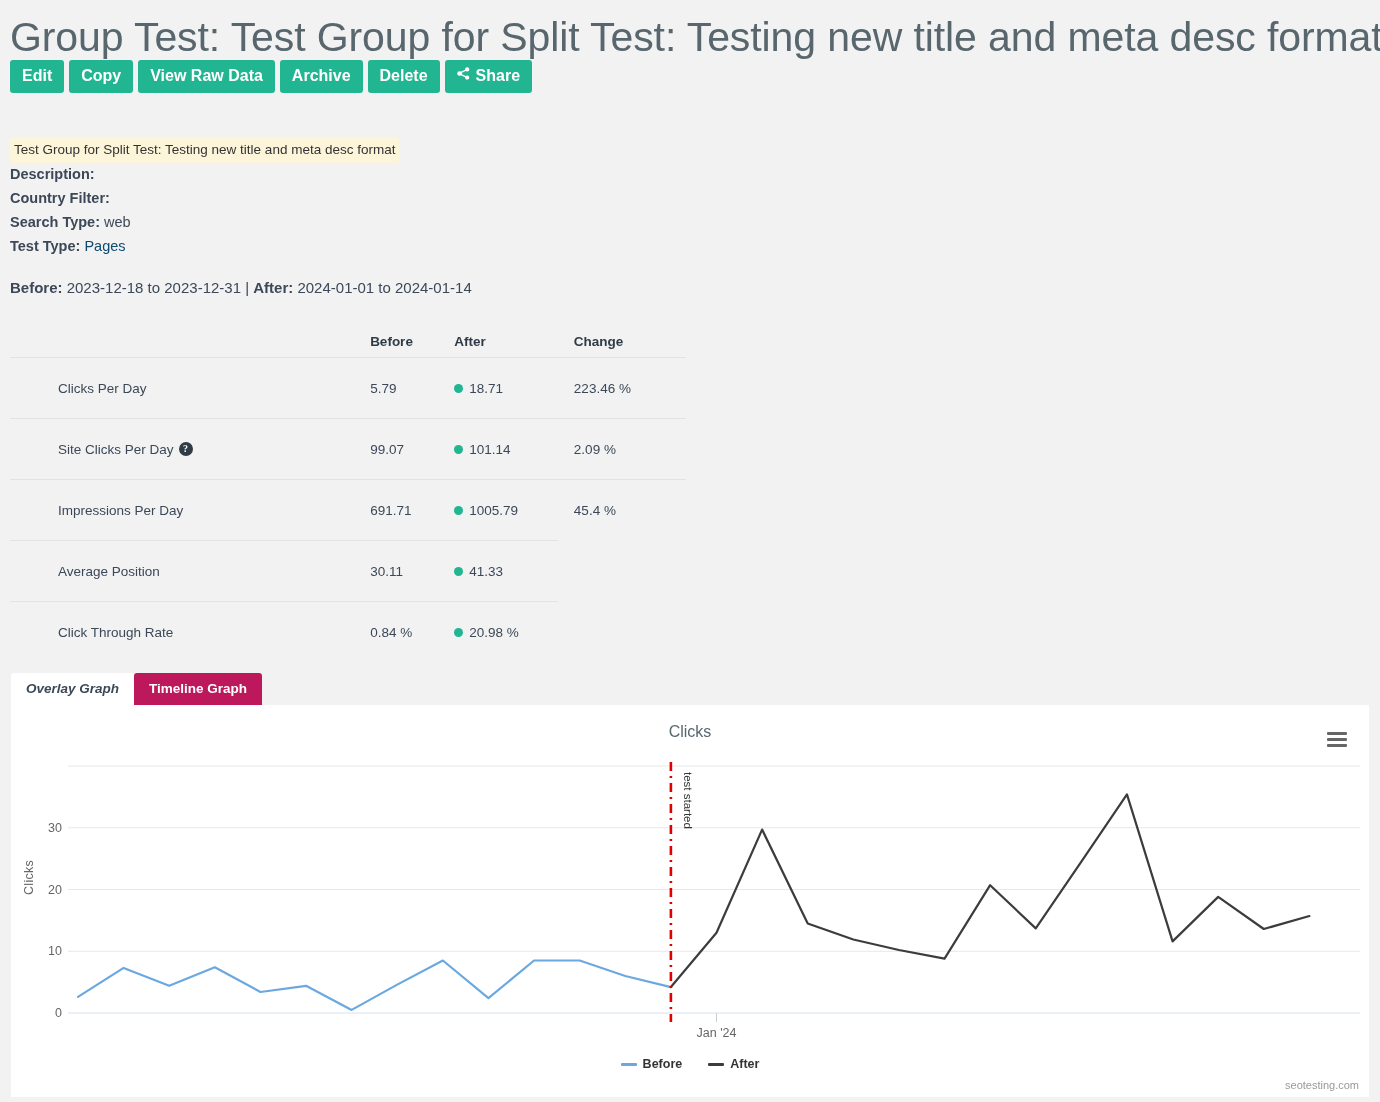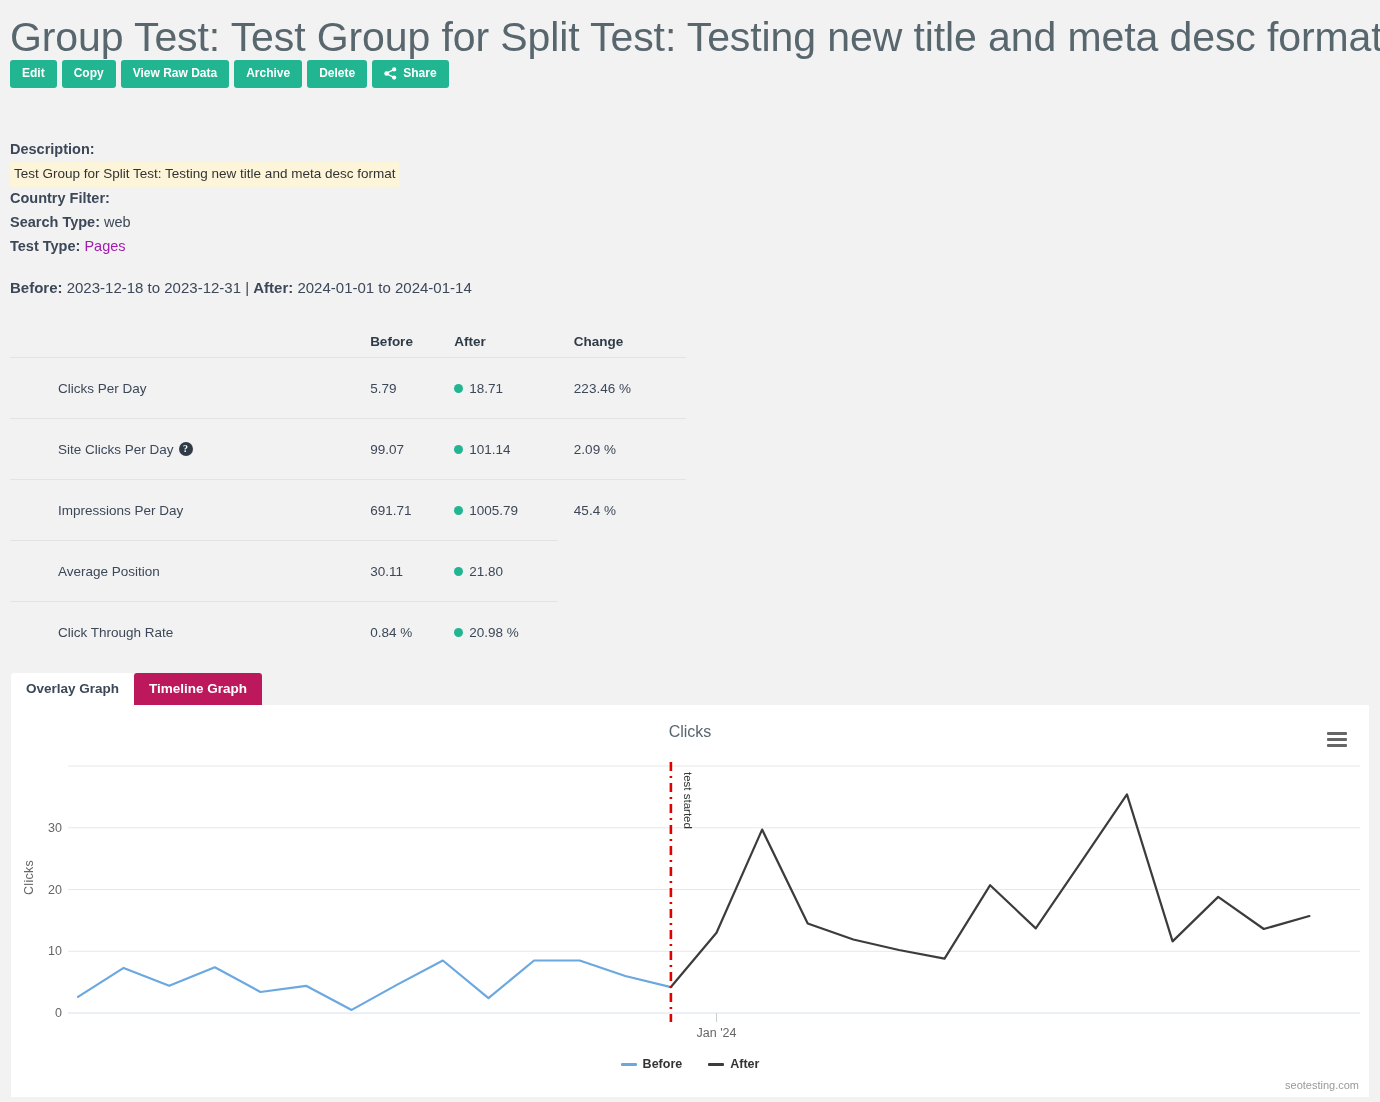--- a/index.html
+++ b/index.html
@@ -15,34 +15,34 @@
 
   
   .title {
     position: absolute; left: 10px; top: 14px;
     font-size: 41px; font-weight: 400; color: #58666e;
     letter-spacing: -0.1px; white-space: nowrap;
   }
   .btnbar { position: absolute; left: 10px; top: 60px; display: flex; gap: 5px; }
   .btn {
     background: #22b592; color: #fff;
-    font-size: 12px; font-weight: bold;
+    font-size: 16px; font-weight: bold;
     padding: 7px 12px 8px 12px;
     border: none; border-radius: 3px;
     line-height: 1.1; cursor: pointer;
-    display: flex; align-items: flex-end; gap: 6px;
+    display: flex; align-items: flex-start; gap: 6px;
     font-family: "Liberation Sans", sans-serif;
   }
   .share-icon { display: inline-block; width: 13px; height: 13px; }
 
   
   .meta { position: absolute; left: 10px; top: 138px; font-size: 14.5px; line-height: 1.65; }
   .meta b { color: #3c4858; font-weight: bold; }
   .desc-hl { background: #fdf5d9; padding: 1px 4px 2px 4px; display: inline-block; font-size: 13.5px; color: #333; }
-  .teal-link { color: #a21caf; text-decoration: none; }
+  .teal-link { color: #0c4a6e; text-decoration: none; }
   .daterange { position: absolute; left: 10px; top: 279px; font-size: 15px; }
 
   
   .table { position: absolute; left: 10px; top: 325px; width: 676px; }
   .trow { display: flex; align-items: center; position: relative; }
   .thead { height: 32px; font-weight: bold; font-size: 13.5px; color: #2f3c47; }
   .trow .c0 { width: 334px; font-size: 13.5px; display: flex; align-items: center; gap: 5px; margin-left: 48px; }
   .trow .c1 { width: 90px; font-size: 13.5px; }
   .trow .c2 { width: 128px; font-size: 13.5px; display: flex; align-items: center; }
   .trow .c3 { width: 120px; font-size: 13.5px; }
@@ -54,21 +54,21 @@
     background: #2f3c47; color: #fff; font-size: 10px; font-weight: bold;
     text-align: center; line-height: 14px; font-family: "Liberation Serif", serif;
   }
 
   
   .tabs { position: absolute; left: 11px; top: 673px; display: flex; }
   .tab {
     font-size: 13.5px; font-weight: bold; padding: 9px 15px 10px 15px;
     border-radius: 3px 3px 0 0; cursor: pointer; line-height: 1.1;
   }
-  .tab.inactive { background: #fff; color: #3c4858; }
+  .tab.inactive { background: #fff; color: #3c4858; font-style: italic; }
   .tab.active { background: #be185d; color: #fff; }
 
   
   .panel {
     position: absolute; left: 11px; top: 705px;
     width: 1358px; height: 392px; background: #fff;
   }
   .chart-title {
     position: absolute; left: 0; right: 0; top: 18px;
     text-align: center; font-size: 16px; color: #58666e;
@@ -122,24 +122,24 @@
           <circle cx="3.2" cy="8" r="2.9" fill="#fff"></circle>
           <path d="M4.5 7 L11.5 3.6 M4.5 9 L11.5 12.4" stroke="#fff" stroke-width="1.6" fill="none"></path>
         </svg>
       </span>
       <span>Share</span>
     </button>
   </div>
 
   <div class="meta">
     <div>
+      <span class="desc-hl">Test Group for Split Test: Testing new title and meta desc format</span>
+    </div>
+    <div>
       <b>Description:</b>
-    </div>
-    <div>
-      <span class="desc-hl">Test Group for Split Test: Testing new title and meta desc format</span>
     </div>
     <div>
       <b>Country Filter:</b><span></span>
     </div>
     <div>
       <b>Search Type:</b>
       <span>web</span>
     </div>
     <div>
       <b>Test Type:</b>
@@ -205,21 +205,21 @@
       </div>
       <div class="divider" style="width:548px"></div>
 
       <div class="trow">
         <div class="c0">
           <span>Average Position</span>
         </div>
         <div class="c1">30.11</div>
         <div class="c2">
           <span class="dot"></span>
-          <span>21.80</span>
+          <span>41.33</span>
         </div>
         <div class="c3"></div>
       </div>
       <div class="divider" style="width:548px"></div>
 
       <div class="trow">
         <div class="c0">
           <span>Click Through Rate</span>
         </div>
         <div class="c1">0.84 %</div>

